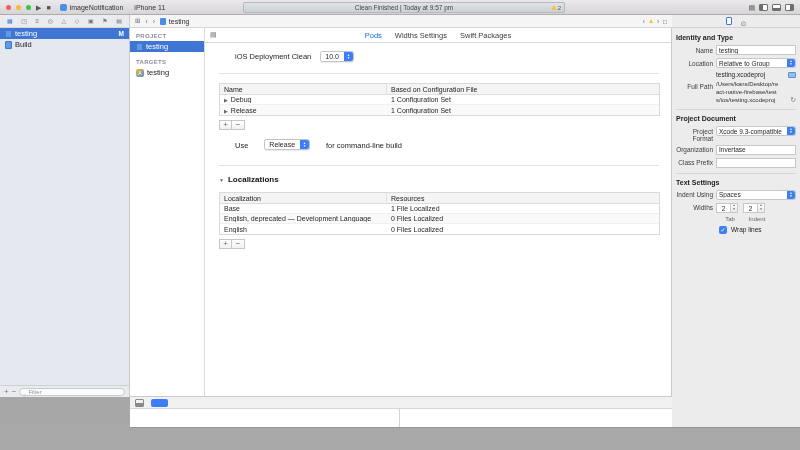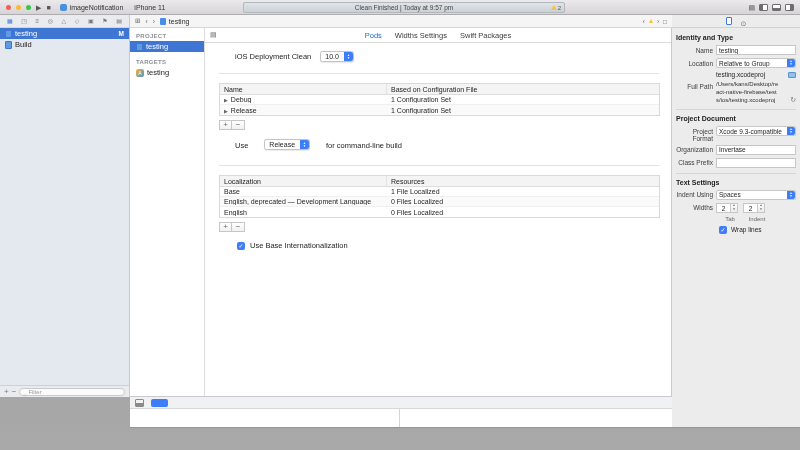--- a/index.html
+++ b/index.html
@@ -276,20 +276,24 @@
       <span>Use</span>
       <span class="popup">
         <span class="val">Release</span>
         <span class="arrows"></span>
       </span>
       <span>for command-line build</span>
     </div>
 
     <div class="divider"></div>
 
+    <div class="sechdr">
+      <span class="disc"></span>
+      <span>Localizations</span>
+    </div>
     <div class="tbl">
       <div class="thead">
         <div>Localization</div>
         <div>Resources</div>
       </div>
       <div class="tr">
         <div>Base</div>
         <div>1 File Localized</div>
       </div>
       <div class="tr">
@@ -297,24 +301,20 @@
         <div>0 Files Localized</div>
       </div>
       <div class="tr">
         <div>English</div>
         <div>0 Files Localized</div>
       </div>
     </div>
     <div class="pm-row">
       <span class="pmb plus"></span>
       <span class="pmb minus"></span>
-    </div>
-    <div class="cb-row">
-      <span class="cb"></span>
-      <span>Use Base Internationalization</span>
     </div>
 
   </div>
 </div>
 
 <div class="debugbar">
   <span class="dbg-toggle"></span>
   <span class="bp-pill"></span>
 </div>
 <div class="debugpanes">

